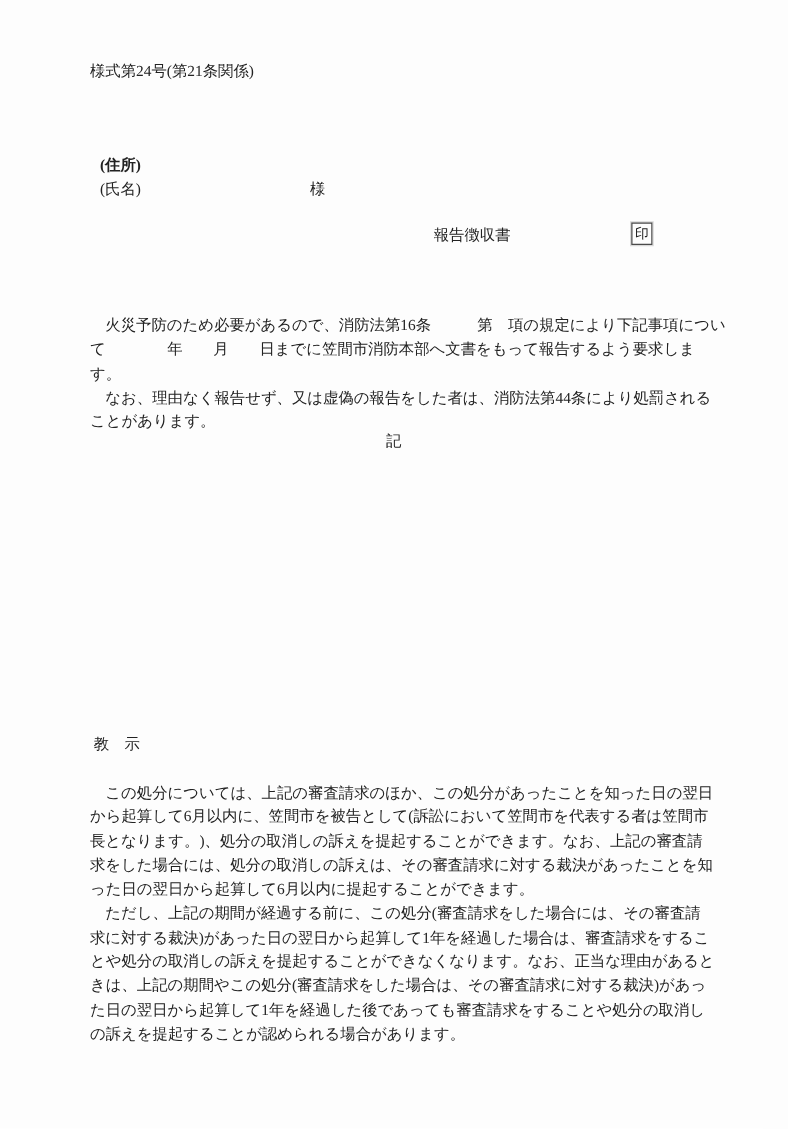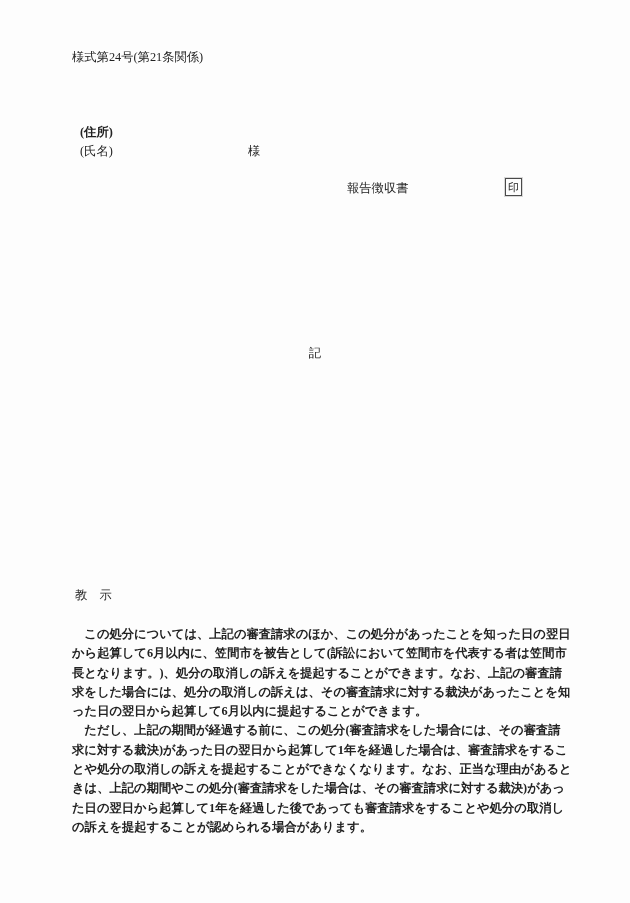--- a/index.html
+++ b/index.html
@@ -50,21 +50,21 @@
     line-height: 16px;
   }
   .body-block       { left: 72px;  top: 251px; width: 520px; }
   .note-marker {
     left: 0; top: 344px;
     width: 630px;
     text-align: center;
     line-height: 19.3px;
   }
   .instruction-heading { left: 75px; top: 587px; line-height: 16px; }
-  .instruction-block   { left: 72px; top: 625px; width: 520px; font-weight: bold; }
+  .instruction-block   { left: 72px; top: 625px; width: 520px; }
 </style>
 </head>
 <body>
 
 <div class="page">
 
   <div class="abs form-number">様式第24号(第21条関係)</div>
 
 
 
@@ -72,20 +72,21 @@
 
   <div class="abs name-line">(氏名)</div>
 
   <div class="abs honorific">様</div>
 
   <div class="abs issuer-line">報告徴収書</div>
 
   <div class="abs seal-box">印</div>
 
 
+  <div class="abs body-block"><div class="doc-line">　火災予防のため必要があるので、消防法第16条　　　第　項の規定により下記事項につい</div><div class="doc-line">て　　　　年　　月　　日までに笠間市消防本部へ文書をもって報告するよう要求しま</div><div class="doc-line">す。</div><div class="doc-line">　なお、理由なく報告せず、又は虚偽の報告をした者は、消防法第44条により処罰される</div><div class="doc-line">ことがあります。</div></div>
 
   <div class="abs note-marker">記</div>
 
   <div class="abs instruction-heading">教　示</div>
 
   <div class="abs instruction-block"><div class="doc-line">　この処分については、上記の審査請求のほか、この処分があったことを知った日の翌日</div><div class="doc-line">から起算して6月以内に、笠間市を被告として(訴訟において笠間市を代表する者は笠間市</div><div class="doc-line">長となります。)、処分の取消しの訴えを提起することができます。なお、上記の審査請</div><div class="doc-line">求をした場合には、処分の取消しの訴えは、その審査請求に対する裁決があったことを知</div><div class="doc-line">った日の翌日から起算して6月以内に提起することができます。</div><div class="doc-line">　ただし、上記の期間が経過する前に、この処分(審査請求をした場合には、その審査請</div><div class="doc-line">求に対する裁決)があった日の翌日から起算して1年を経過した場合は、審査請求をするこ</div><div class="doc-line">とや処分の取消しの訴えを提起することができなくなります。なお、正当な理由があると</div><div class="doc-line">きは、上記の期間やこの処分(審査請求をした場合は、その審査請求に対する裁決)があっ</div><div class="doc-line">た日の翌日から起算して1年を経過した後であっても審査請求をすることや処分の取消し</div><div class="doc-line">の訴えを提起することが認められる場合があります。</div></div>
 
 </div>
 
 </body></html>

